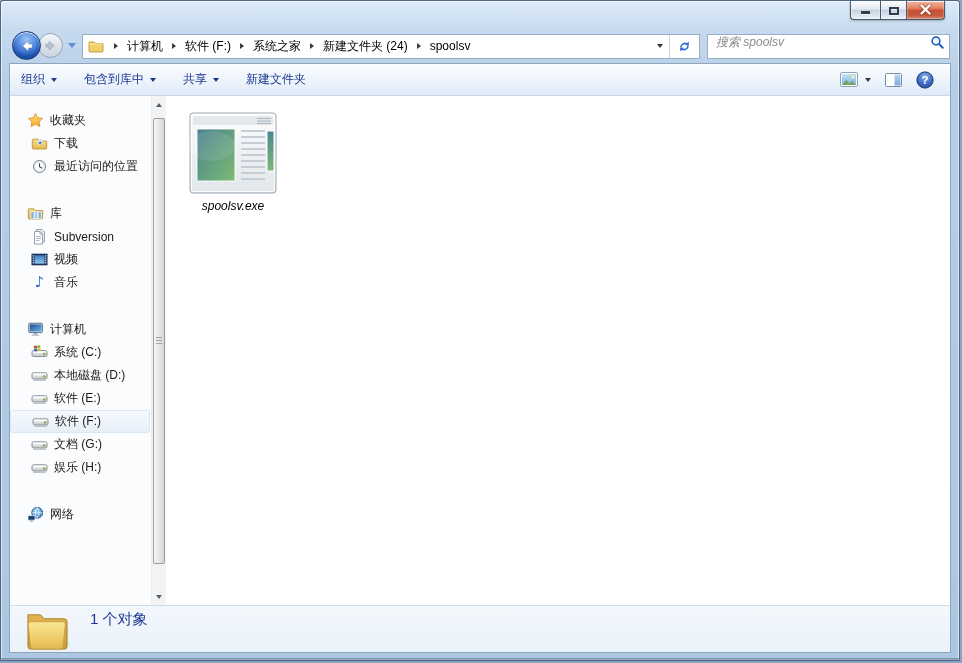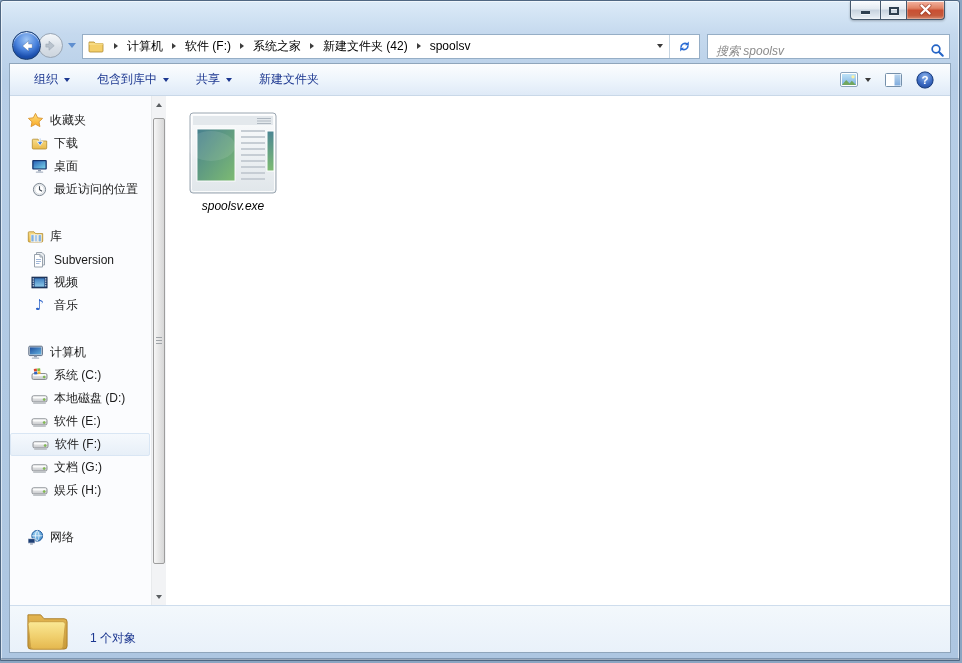--- a/index.html
+++ b/index.html
@@ -39,33 +39,33 @@
 
   .addressbar { flex:1; height:25px; background:#fff; border:1px solid #96aec6; display:flex; align-items:center; margin-right:7px; }
   .addr-folder { margin:0 3px 0 5px; display:flex; }
   .crumb { font-size:12px; color:#000; padding:0 2px; white-space:nowrap; cursor:default; }
   .bsep { width:0; height:0; border-left:4px solid #3c3c3c; border-top:3.5px solid transparent; border-bottom:3.5px solid transparent; margin:0 7px; flex:none; }
   .addr-spacer { flex:1; }
   .addr-drop { width:18px; height:100%; display:flex; align-items:center; justify-content:center; }
   .ddark { width:0; height:0; border-left:3.5px solid transparent; border-right:3.5px solid transparent; border-top:4px solid #3a3a3a; }
   .refresh { width:30px; height:100%; border-left:1px solid #c6d5e2; display:flex; align-items:center; justify-content:center; }
 
-  .searchbox { width:243px; height:25px; background:#fff; border:1px solid #96aec6; display:flex; align-items:flex-end; flex:none; }
+  .searchbox { width:243px; height:25px; background:#fff; border:1px solid #96aec6; display:flex; align-items:flex-start; flex:none; }
   .searchbox input { flex:1; border:none; outline:none; background:transparent; padding-left:8px;
           font:italic 12px "Liberation Sans","DejaVu Sans",sans-serif; color:#8b8b8b; min-width:0; }
   .searchbox input::placeholder { font-style:italic; color:#8b8b8b; opacity:1; }
   .search-ic { width:24px; display:flex; justify-content:center; }
 
   
   .client { position:absolute; top:62px; left:8px; right:8px; bottom:7px; border:1px solid #8fa5bb;
             display:flex; flex-direction:column; background:#fff; }
 
   .toolbar { height:32px; flex:none; display:flex; align-items:center;
              background:linear-gradient(#fcfdfe 0%,#eef5fc 50%,#dfeaf7 100%); border-bottom:1px solid #c9d8e8; }
-  #tb-left { display:flex; padding-left:24px;font-family:Liberation Serif, serif; }
+  #tb-left { display:flex; padding-left:11px;font-family:Liberation Serif, serif; }
   .tb-item { display:flex; align-items:center; margin-right:27px; font-size:12px; color:#1c3790; cursor:default; white-space:nowrap; }
   .dtri { width:0; height:0; border-left:3.5px solid transparent; border-right:3.5px solid transparent; border-top:4px solid #1c3790; margin-left:6px; }
   .tb-right { margin-left:auto; display:flex; align-items:center; padding-right:16px; }
   .tb-icbtn { display:flex; align-items:center; margin-left:14px; }
   .views-arrow { margin-left:7px; }
 
   .content { flex:1; display:flex; min-height:0; background:#fff; }
   .sidebar { width:141px; flex:none; padding-top:13px; background:#fbfcfe; overflow:hidden; }
   .sb-row { display:flex; align-items:center; height:23px; font-size:12px; color:#1a1a1a; cursor:default; white-space:nowrap; }
   .sb-row.hdr { padding-left:17px; }
@@ -84,21 +84,21 @@
   .sthumb::after { content:""; position:absolute; left:2px; right:2px; top:49%; height:7px;
             background:repeating-linear-gradient(180deg,#9fa4a8 0 1px,transparent 1px 3px); }
 
   .main { flex:1; background:#fff; padding:16px 0 0 20px; }
   .file { width:94px; text-align:center; }
   .file .fic { width:88px; height:82px; margin:0 auto; }
   .file .fname { font-size:12px; color:#000; margin-top:5px;font-style:italic; }
 
   .statusbar { height:47px; flex:none; position:relative; border-top:1px solid #cedded;
                background:linear-gradient(#f3f8fc,#e9f1fa); }
-  .status-text { position:absolute; left:80px; top:24px; font-size:12px; color:#1c3790; }
+  .status-text { position:absolute; left:80px; top:4px; font-size:15px; color:#1c3790; }
   .status-folder { position:absolute; left:14px; top:2px; width:47px; height:45px; }
 </style>
 </head>
 <body>
 
 <div id="win">
 
   <div class="titlebar">
     <div class="controls">
       <div class="cbtn min">
@@ -139,21 +139,21 @@
         </svg>
       </span>
       <span id="breadcrumb" style="display:flex;align-items:center;">
           <span class="bsep"></span>
           <span class="crumb">计算机</span>
           <span class="bsep"></span>
           <span class="crumb">软件 (F:)</span>
           <span class="bsep"></span>
           <span class="crumb">系统之家</span>
           <span class="bsep"></span>
-          <span class="crumb">新建文件夹 (42)</span>
+          <span class="crumb">新建文件夹 (24)</span>
           <span class="bsep"></span>
           <span class="crumb">spoolsv</span>
         </span>
       <span class="addr-spacer"></span>
       <span class="addr-drop">
           <span class="ddark"></span>
         </span>
       <span class="refresh">
         <svg width="15" height="15" viewBox="0 0 16 16">
           <path d="M4.2 9.2A4.4 4.4 0 0 1 11 5.4" fill="none" stroke="#2b6cd4" stroke-width="1.7"></path>
@@ -267,37 +267,20 @@
                   </defs>
                   <path d="M1.3 4.6V13a1 1 0 0 0 1 1h12.4a1 1 0 0 0 1-1V6H8.6L7 4.2H2.3a1 1 0 0 0-1 .4z" fill="url(#fgd)" stroke="#b18a2d" stroke-width=".8"></path>
                   <path d="M8.5 3.2v3.5H6.2l2.9 3.8 2.9-3.8H9.7V3.2z" fill="#3b7bd9" stroke="#ffffff" stroke-width=".8"></path>
                 </svg>
               </span>
               <span>下载</span>
             </div>
             <div class="sb-row child">
               <span class="ic">
                 <svg width="17" height="17" viewBox="0 0 17 17">
-                  <defs>
-                    <linearGradient id="dsc" x1="0" y1="0" x2="1" y2="1">
-                      <stop offset="0" stop-color="#2a63b8"></stop>
-                      <stop offset="1" stop-color="#79d2e8"></stop>
-                    </linearGradient>
-                  </defs>
-                  <rect x="1.2" y="2" width="14.6" height="9.6" rx="1" fill="#16336b"></rect>
-                  <rect x="2.5" y="3.2" width="12" height="7.2" fill="url(#dsc)"></rect>
-                  <rect x="7" y="11.6" width="3" height="1.8" fill="#8d99ad"></rect>
-                  <rect x="4.8" y="13.4" width="7.4" height="1.4" rx=".6" fill="#aab4c4"></rect>
-                </svg>
-              </span>
-              <span>桌面</span>
-            </div>
-            <div class="sb-row child">
-              <span class="ic">
-                <svg width="17" height="17" viewBox="0 0 17 17">
                   <circle cx="8.5" cy="8.5" r="6.1" fill="#eef1f4" stroke="#7c8691"></circle>
                   <circle cx="8.5" cy="8.5" r="4.6" fill="#ffffff" stroke="#c3cad0" stroke-width=".6"></circle>
                   <path d="M8.5 5.2v3.5l2.6 1.5" stroke="#3d4854" stroke-width="1.1" fill="none"></path>
                 </svg>
               </span>
               <span>最近访问的位置</span>
             </div>
           </div>
           <div class="section">
             <div class="sb-row hdr">

